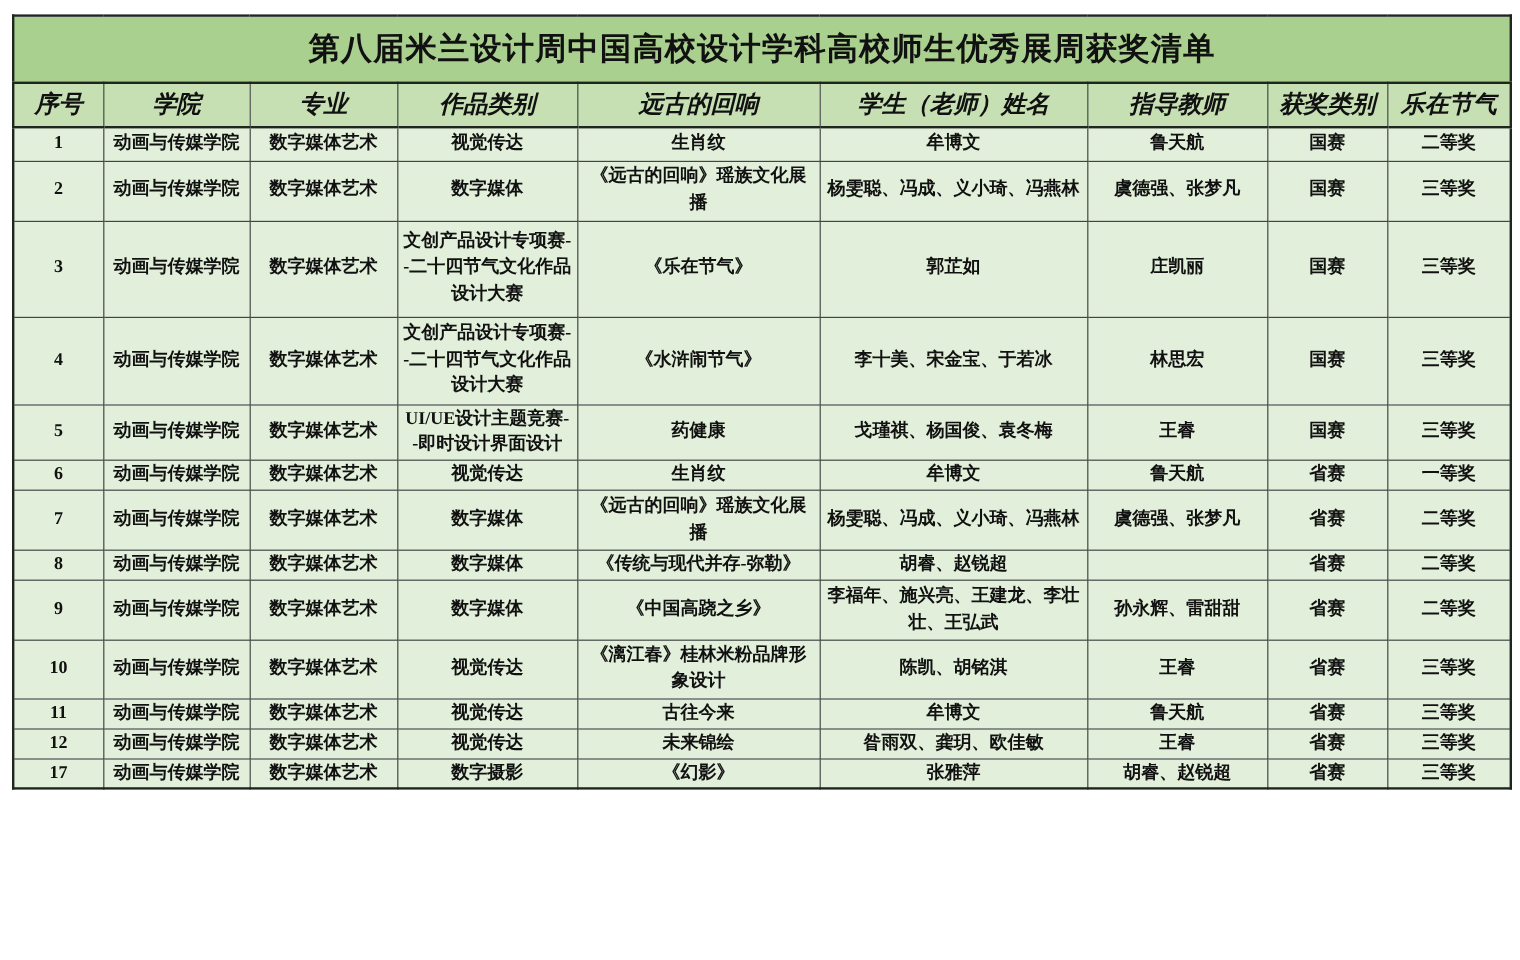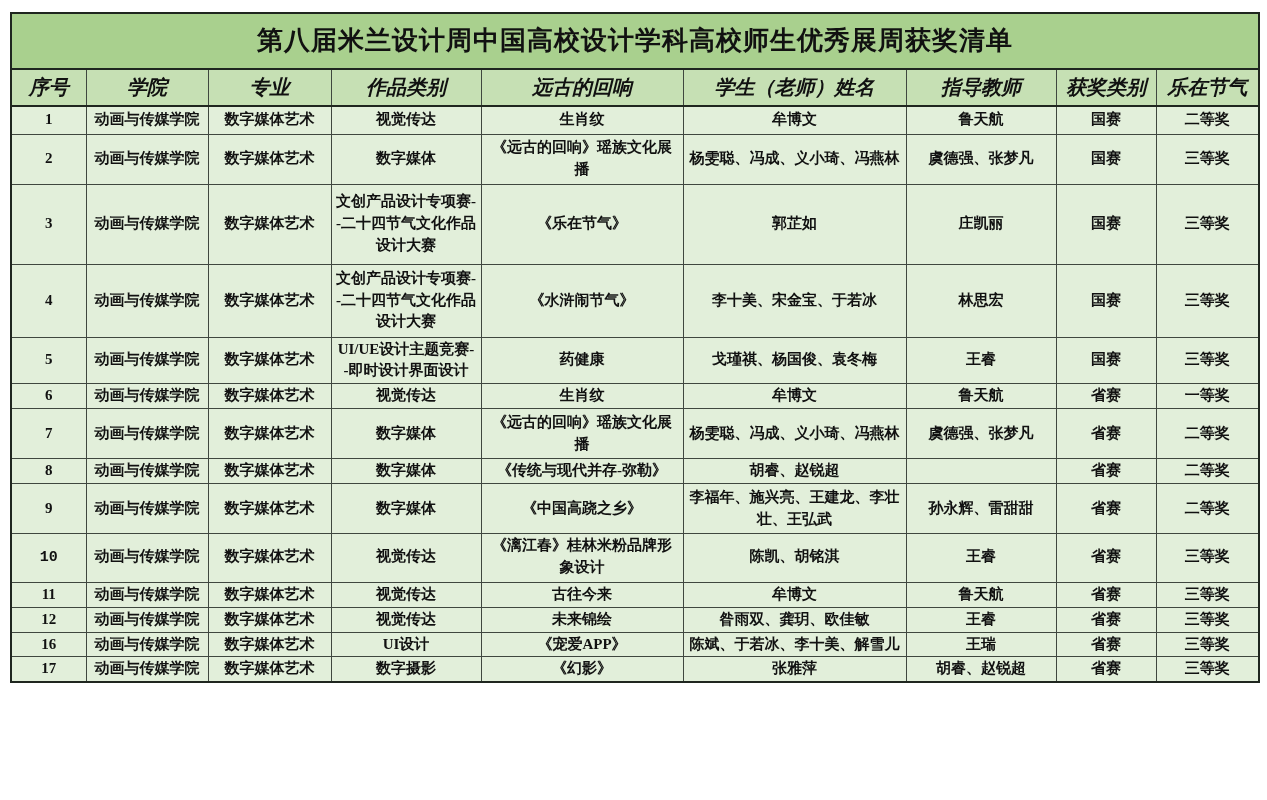--- a/index.html
+++ b/index.html
@@ -185,21 +185,21 @@
           <td>9</td>
           <td>动画与传媒学院</td>
           <td>数字媒体艺术</td>
           <td>数字媒体</td>
           <td>《中国高跷之乡》</td>
           <td>李福年、施兴亮、王建龙、李壮壮、王弘武</td>
           <td>孙永辉、雷甜甜</td>
           <td>省赛</td>
           <td>二等奖</td>
         </tr>
-        <tr style="height: 49px; font-family: Liberation Mono, monospace;">
+        <tr style="height: 49px;">
           <td>10</td>
           <td>动画与传媒学院</td>
           <td>数字媒体艺术</td>
           <td>视觉传达</td>
           <td>《漓江春》桂林米粉品牌形象设计</td>
           <td>陈凯、胡铭淇</td>
           <td>王睿</td>
           <td>省赛</td>
           <td>三等奖</td>
         </tr>
@@ -215,31 +215,20 @@
           <td>三等奖</td>
         </tr>
         <tr style="height: 23px;">
           <td>12</td>
           <td>动画与传媒学院</td>
           <td>数字媒体艺术</td>
           <td>视觉传达</td>
           <td>未来锦绘</td>
           <td>昝雨双、龚玥、欧佳敏</td>
           <td>王睿</td>
-          <td>省赛</td>
-          <td>三等奖</td>
-        </tr>
-        <tr style="height: 24px;">
-          <td>16</td>
-          <td>动画与传媒学院</td>
-          <td>数字媒体艺术</td>
-          <td>UI设计</td>
-          <td>《宠爱APP》</td>
-          <td>陈斌、于若冰、李十美、解雪儿</td>
-          <td>王瑞</td>
           <td>省赛</td>
           <td>三等奖</td>
         </tr>
         <tr style="height: 24px;">
           <td>17</td>
           <td>动画与传媒学院</td>
           <td>数字媒体艺术</td>
           <td>数字摄影</td>
           <td>《幻影》</td>
           <td>张雅萍</td>

